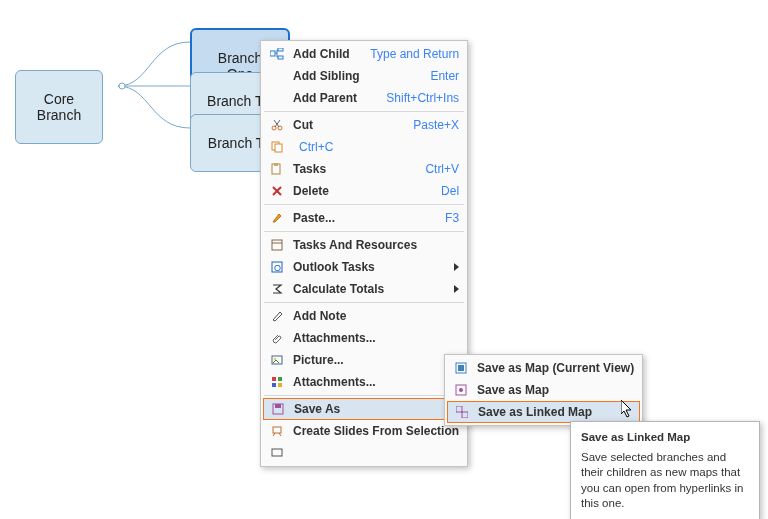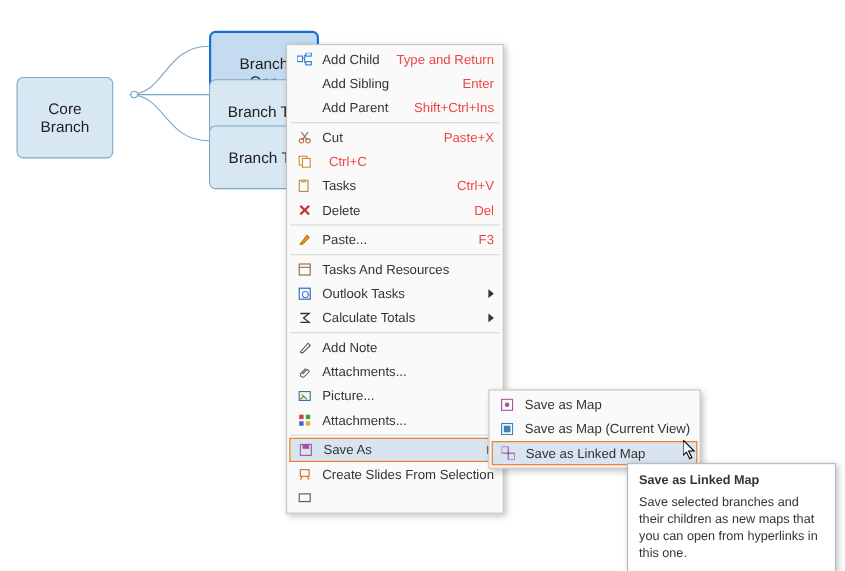--- a/index.html
+++ b/index.html
@@ -62,23 +62,24 @@
     height: 16px;
     display: flex;
     align-items: center;
     justify-content: center;
     flex-shrink: 0;
   }
   .label-cell {
     flex: 1;
     padding-left: 6px;
     white-space: nowrap;
+    font-weight: bold;
   }
   .shortcut-cell {
-    color: #ef4444;
+    color: #3b82f6;
     padding-left: 12px;
     white-space: nowrap;
   }
   .submenu-arrow {
     width: 0; height: 0;
     border-top: 4px solid transparent;
     border-bottom: 4px solid transparent;
     border-left: 5px solid #333;
     margin-left: 8px;
   }
@@ -327,34 +328,34 @@
           <rect x="1" y="2" width="10" height="7" fill="none" stroke="#555"></rect>
         </svg>
     </span>
   </div>
 </div>
 
 <div class="submenu" style="left:444px; top:354px;">
   <div class="menu-item">
     <span class="icon-cell">
       <svg width="12" height="12">
+          <rect x="1" y="1" width="10" height="10" fill="none" stroke="#4080c0"></rect>
+          <rect x="3" y="3" width="6" height="6" fill="#4080c0"></rect>
+        </svg>
+    </span>
+    <span class="label-cell">Save as Map (Current View)</span>
+  </div>
+  <div class="menu-item">
+    <span class="icon-cell">
+      <svg width="12" height="12">
           <rect x="1" y="1" width="10" height="10" fill="none" stroke="#a050a0"></rect>
           <circle cx="6" cy="6" r="2" fill="#a050a0"></circle>
         </svg>
     </span>
     <span class="label-cell">Save as Map</span>
-  </div>
-  <div class="menu-item">
-    <span class="icon-cell">
-      <svg width="12" height="12">
-          <rect x="1" y="1" width="10" height="10" fill="none" stroke="#4080c0"></rect>
-          <rect x="3" y="3" width="6" height="6" fill="#4080c0"></rect>
-        </svg>
-    </span>
-    <span class="label-cell">Save as Map (Current View)</span>
   </div>
   <div class="menu-item highlight">
     <span class="icon-cell">
       <svg width="12" height="12">
           <rect x="0" y="0" width="6" height="6" fill="none" stroke="#a050a0"></rect>
           <rect x="6" y="6" width="6" height="6" fill="none" stroke="#a050a0"></rect>
           <line x1="5" y1="5" x2="7" y2="7" stroke="#a050a0"></line>
         </svg>
     </span>
     <span class="label-cell">Save as Linked Map</span>

